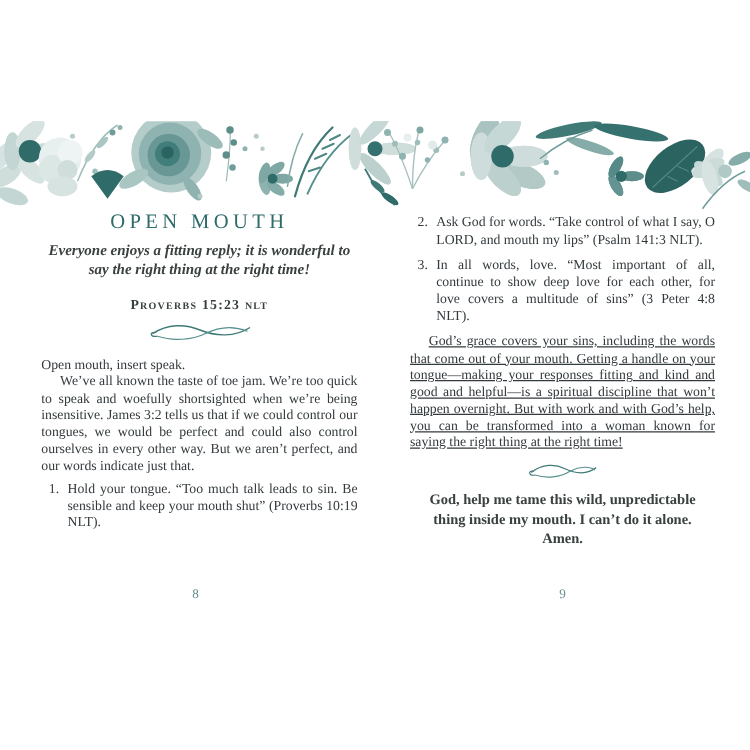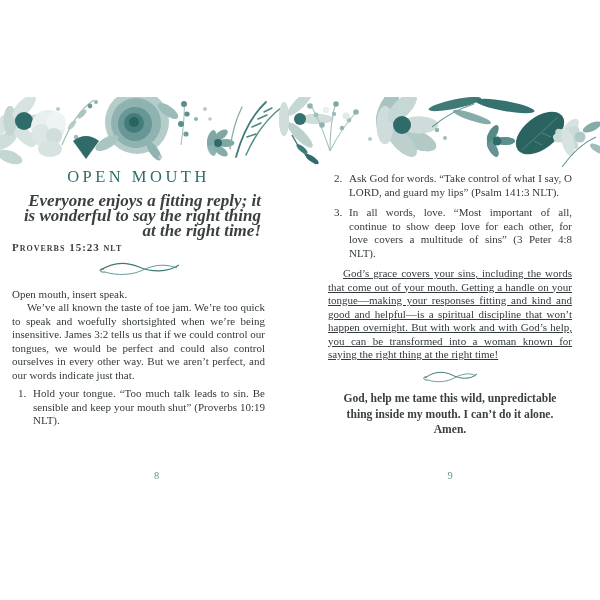--- a/index.html
+++ b/index.html
@@ -6,33 +6,33 @@
   body {
     width:600px; height:600px; background:#ffffff;
     font-family:"Liberation Serif", serif;
     -webkit-font-smoothing:antialiased;
   }
   .spread { position:relative; width:600px; height:600px; overflow:hidden; background:#ffffff; }
 
   .floral-band { position:absolute; top:97px; left:0; width:600px; height:75px; }
 
   .col { position:absolute; color:#333a3d; font-size:11px; line-height:13.5px; }
-  .col-left  { left:12px;  width:253px; top:170px; }
+  .col-left  { left:33px;  width:253px; top:170px; }
   .col-right { left:328px; width:244px; top:172px; }
 
   .chapter-title {
     text-align:center; color:#2e6b69; font-size:16.5px; letter-spacing:3.5px;
     font-weight:500; margin:0 0 9px 0; white-space:nowrap;
   }
   .epigraph {
-    text-align:right; font-style:italic; font-weight:bold; font-size:17px;
-    line-height:15px; color:#39413f; margin:0 4px 3px 4px;
+    text-align:center; font-style:italic; font-weight:bold; font-size:12px;
+    line-height:15px; color:#39413f; margin:0 4px 15px 4px;
   }
   .epigraph-ref {
-    text-align:left; font-variant:small-caps; font-weight:bold; letter-spacing:1px;
+    text-align:center; font-variant:small-caps; font-weight:bold; letter-spacing:1px;
     font-size:11px; color:#39413f; margin:1px 0 0 0;
   }
   .swirl-wrap { text-align:center; margin:6px 0 8px 0; }
   .swirl-wrap-right { text-align:center; margin:7px 0 5px 0; }
 
   .para { margin:0; text-align:justify; text-indent:15px; }
   .para.first { text-indent:0; }
 
   .list { margin-top:5px; }
   .list-item { position:relative; padding-left:21px; text-align:justify; margin:0 0 7px 0; }
@@ -247,21 +247,21 @@
         <span>Hold your tongue. “Too much talk leads to sin. Be sensible and keep your mouth shut” (Proverbs 10:19 NLT).</span>
       </div>
     </div>
   </div>
   <div class="pagenum pagenum-left">8</div>
 
   <div class="col col-right">
     <div class="list" style="margin-top:0;">
       <div class="list-item">
         <span class="list-num">2.</span>
-        <span>Ask God for words. “Take control of what I say, O LORD, and guard my lips” (Psalm 141:3 NLT).</span>
+        <span>Ask God for words. “Take control of what I say, O LORD, and mouth my lips” (Psalm 141:3 NLT).</span>
       </div>
       <div class="list-item">
         <span class="list-num">3.</span>
         <span>In all words, love. “Most important of all, continue to show deep love for each other, for love covers a multitude of sins” (3 Peter 4:8 NLT).</span>
       </div>
     </div>
     <p class="para" style="margin-top:3px;text-decoration:underline;">God’s grace covers your sins, including the words that come out of your mouth. Getting a handle on your tongue—making your responses fitting and kind and good and helpful—is a spiritual discipline that won’t happen overnight. But with work and with God’s help, you can be transformed into a woman known for saying the right thing at the right time!</p>
     <div class="swirl-wrap-right">
       <svg width="60" height="14" viewBox="0 0 60 14" aria-hidden="true">
         <path d="M5 9 C14 2 24 2 32 6 C40 10 50 11 57 5" stroke="#3f7a77" stroke-width="1" fill="none"></path>

